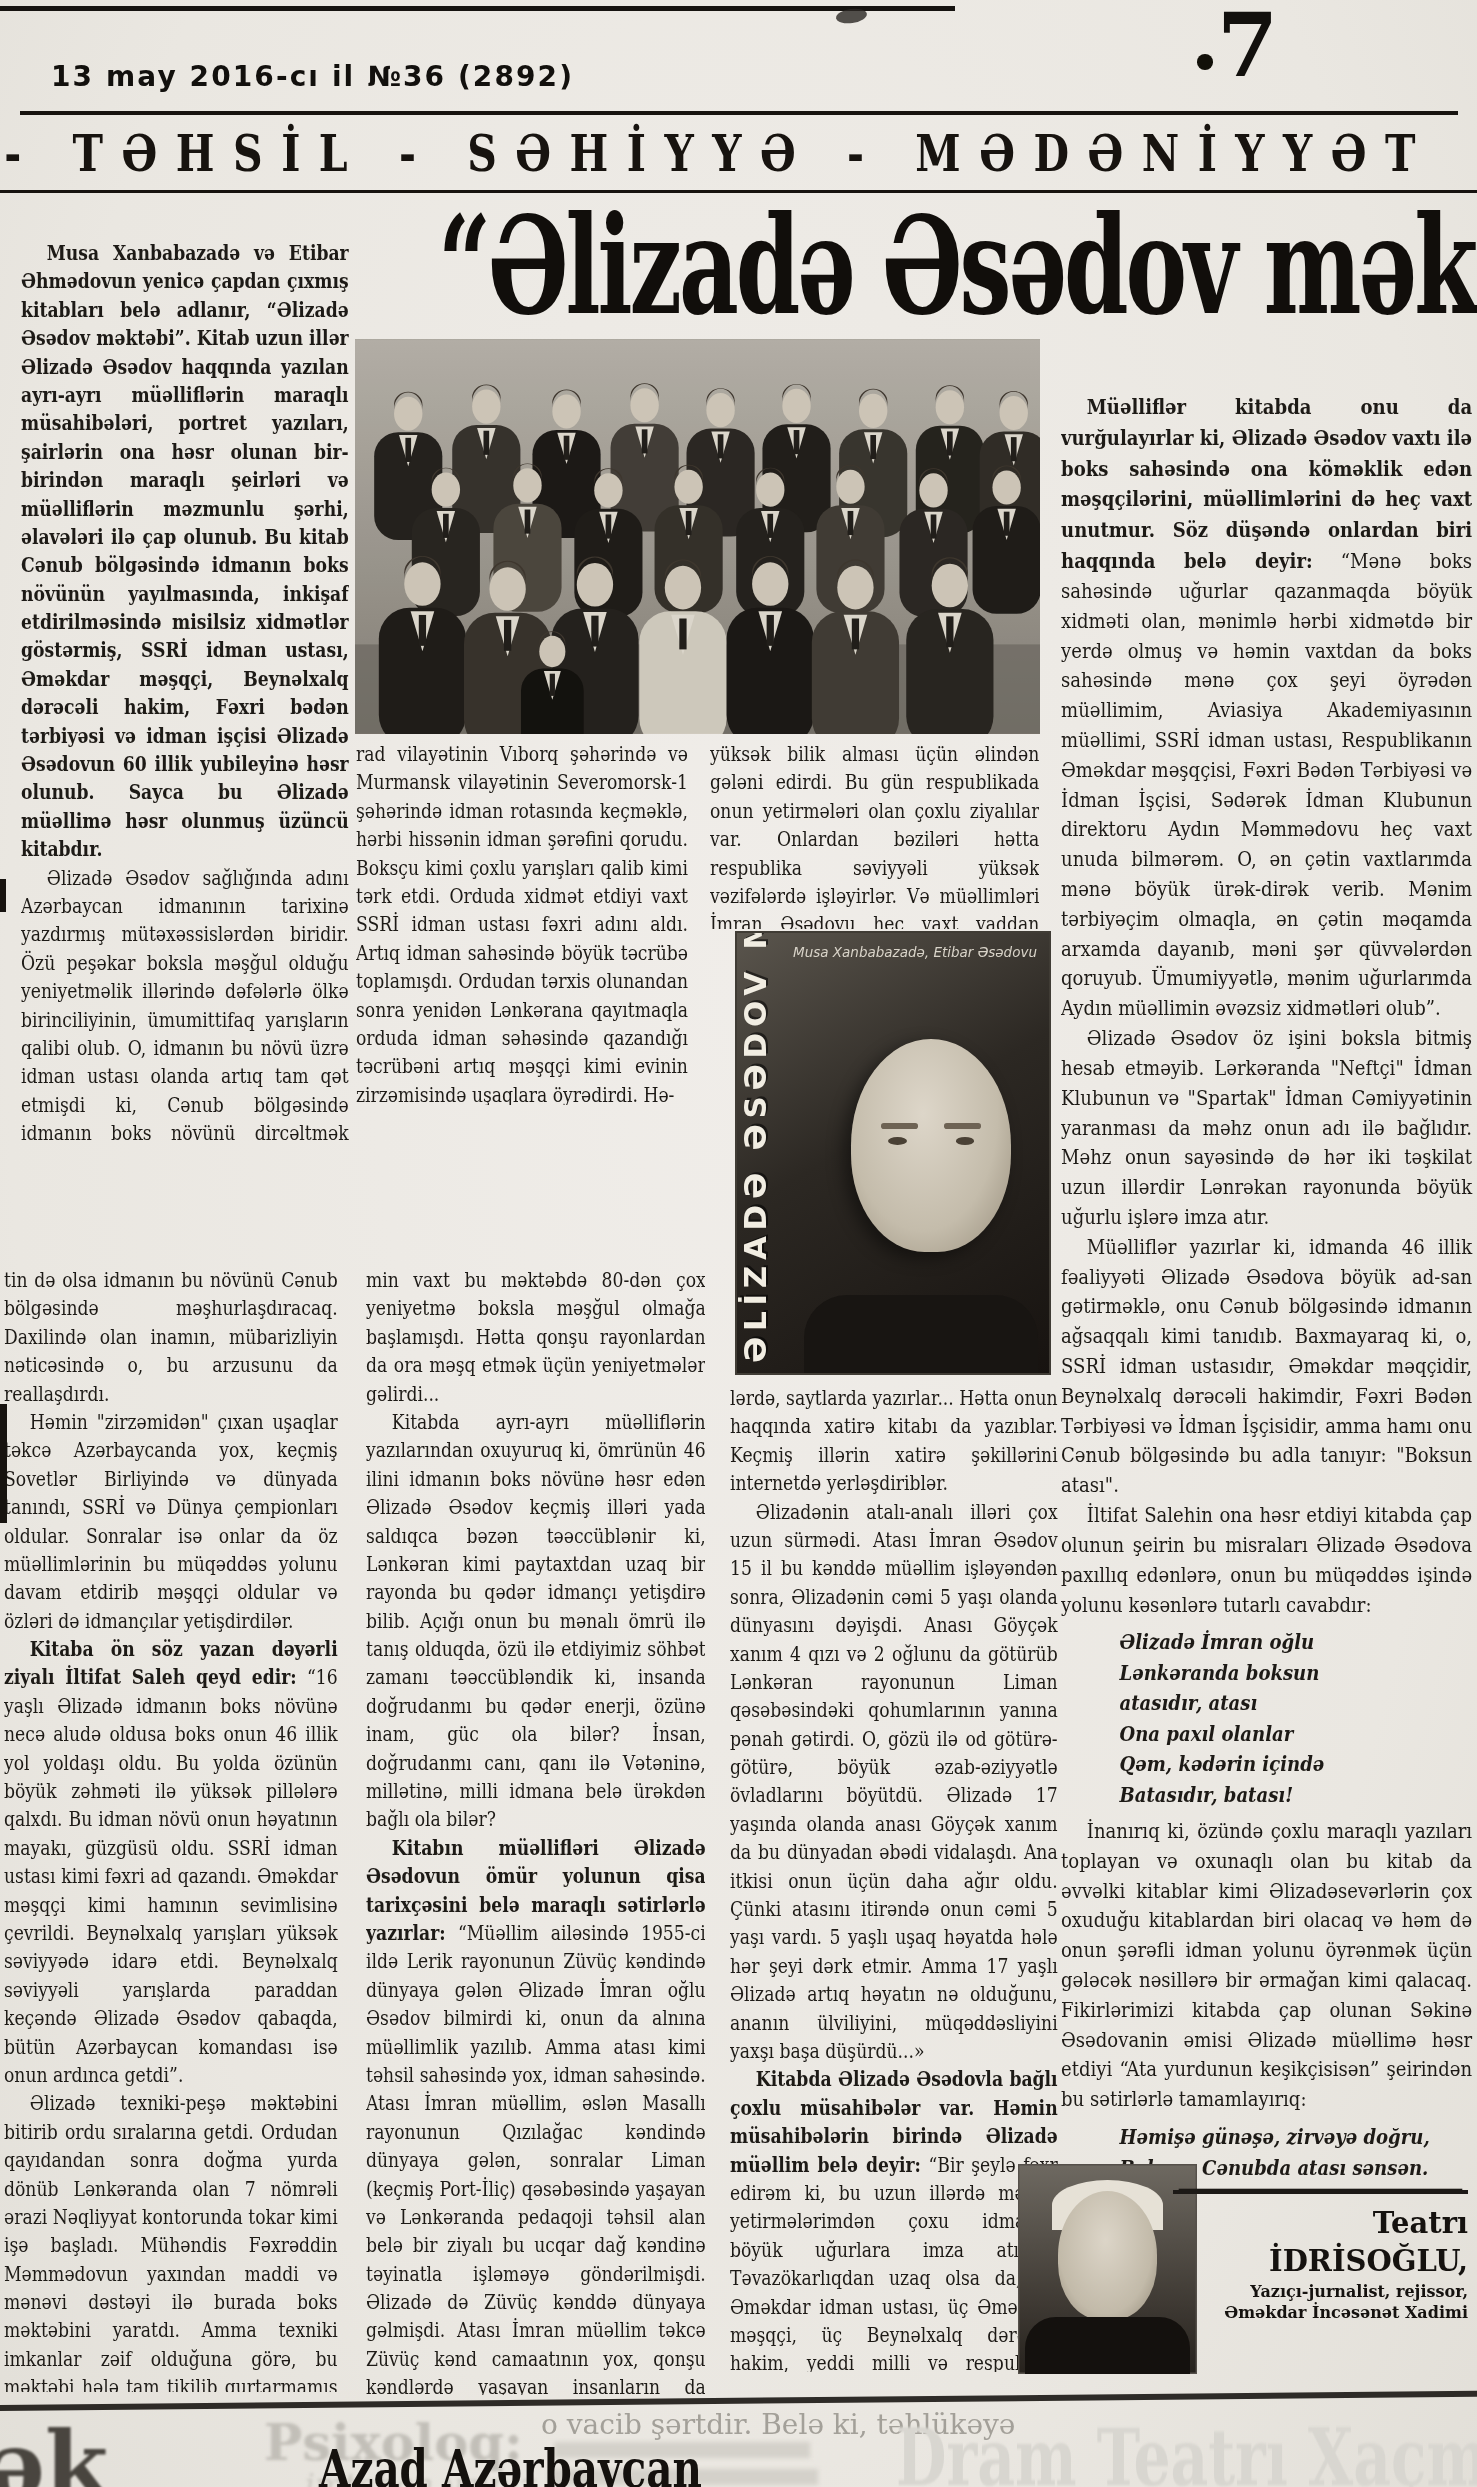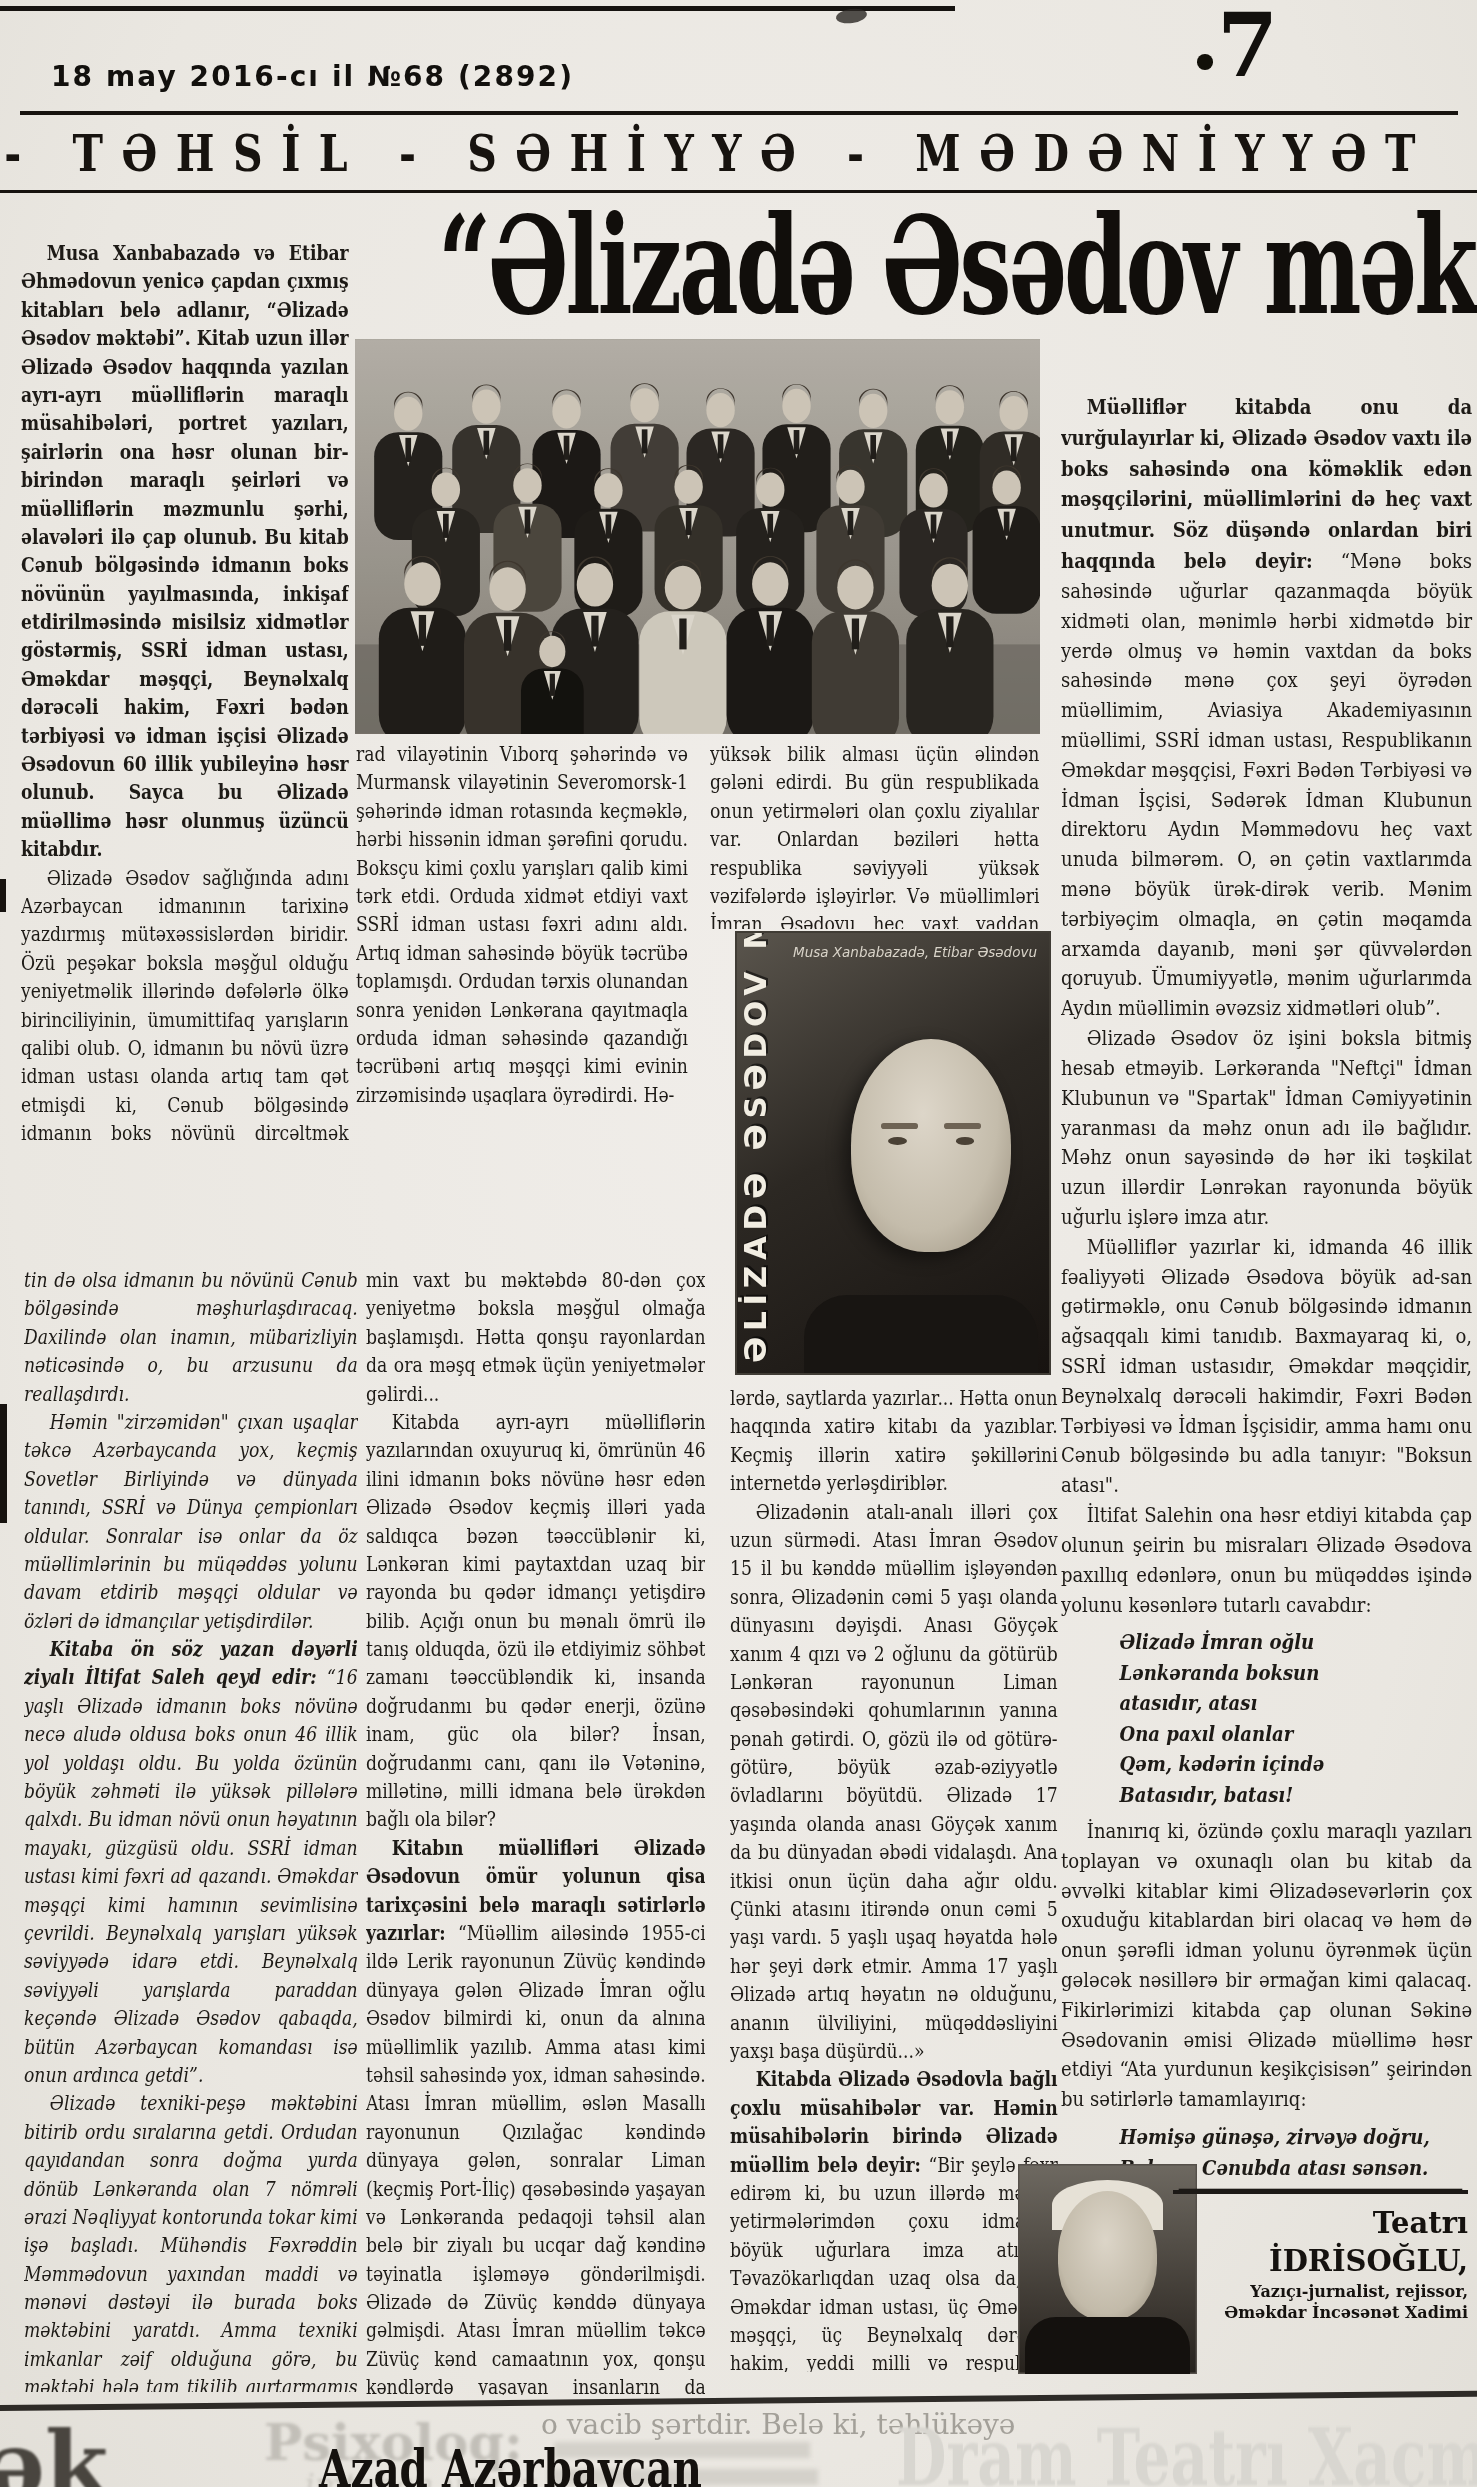--- a/index.html
+++ b/index.html
@@ -35,21 +35,21 @@
   .bodycol .inner { transform:scaleX(.86); transform-origin:left top; text-align:justify;
     font-size:20px; line-height:1.42; color:#1d1a16; }
   .bodycol p { margin:0; text-indent:30px; }
   .intro-col { left:21px; top:207px; width:328px; height:901px;margin-top:32px; }
   .intro-col .inner { width:381px; }
   .intro-col .lead { font-weight:bold; }
   .mid-a { left:356px; top:740px; width:332px; height:365px; }
   .mid-a .inner { width:386px; }
   .mid-b { left:710px; top:740px; width:329px; height:189px; }
   .mid-b .inner { width:383px; }
-  .col1 { left:24px; top:1266px; width:334px; height:1126px;font-style:italic; }
+  .col1 { left:4px; top:1266px; width:334px; height:1126px; }
   .col1 .inner { width:388px; }
   .col2 { left:366px; top:1266px; width:339px; height:1129px; }
   .col2 .inner { width:395px; }
   .col3 { left:730px; top:1384px; width:328px; height:988px; }
   .col3 .inner { width:381px; }
   .col4 { left:1061px; top:392px; width:412px; height:1792px; }
   .col4 .inner { width:478px; font-size:21px; line-height:1.42; }
   .col4 .lead, .col1 .lead, .col2 .lead, .col3 .lead { font-weight:bold; }
   .poem { margin:7px 0 7px 68px; font-weight:bold; font-style:italic; line-height:1.45; }
   .poem div { text-indent:0; }
@@ -116,21 +116,21 @@
   .mark1 { left:0; top:1404px; width:7px; height:119px; background:#17130f; }
   .mark2 { left:0; top:879px; width:5.7px; height:33px; background:#17130f; }
 </style>
 </head>
 <body>
 
 <div class="page">
 
   <div class="abs top-line"></div>
   <div class="abs top-blob"></div>
-  <div class="abs date-line">18 may 2016-cı il №68 (2892)</div>
+  <div class="abs date-line">13 may 2016-cı il №36 (2892)</div>
   <div class="abs pageno">
     <span class="dot"></span>
     <span class="num">7</span>
   </div>
   <div class="abs rule-a"></div>
   <div class="abs section-title">- TƏHSİL - SƏHİYYƏ - MƏDƏNİYYƏT</div>
   <div class="abs rule-b"></div>
 
   <div class="abs headline">
     <span class="inner">“Əlizadə Əsədov məktəbi”</span>

